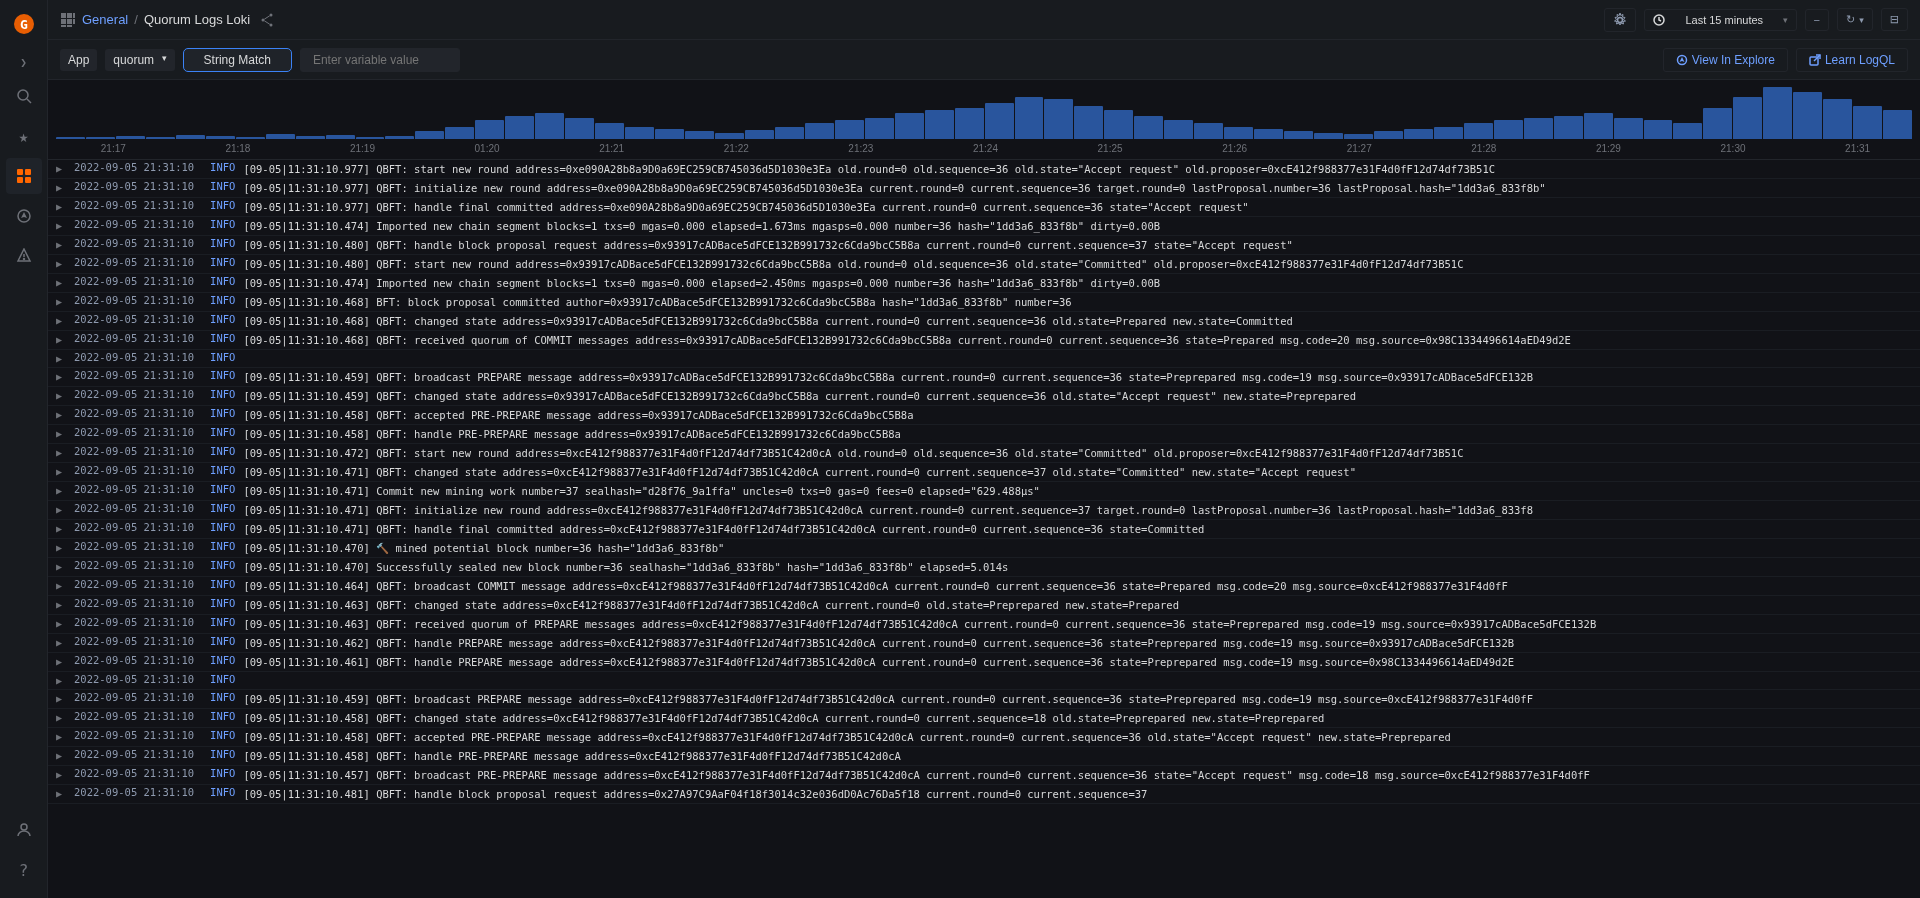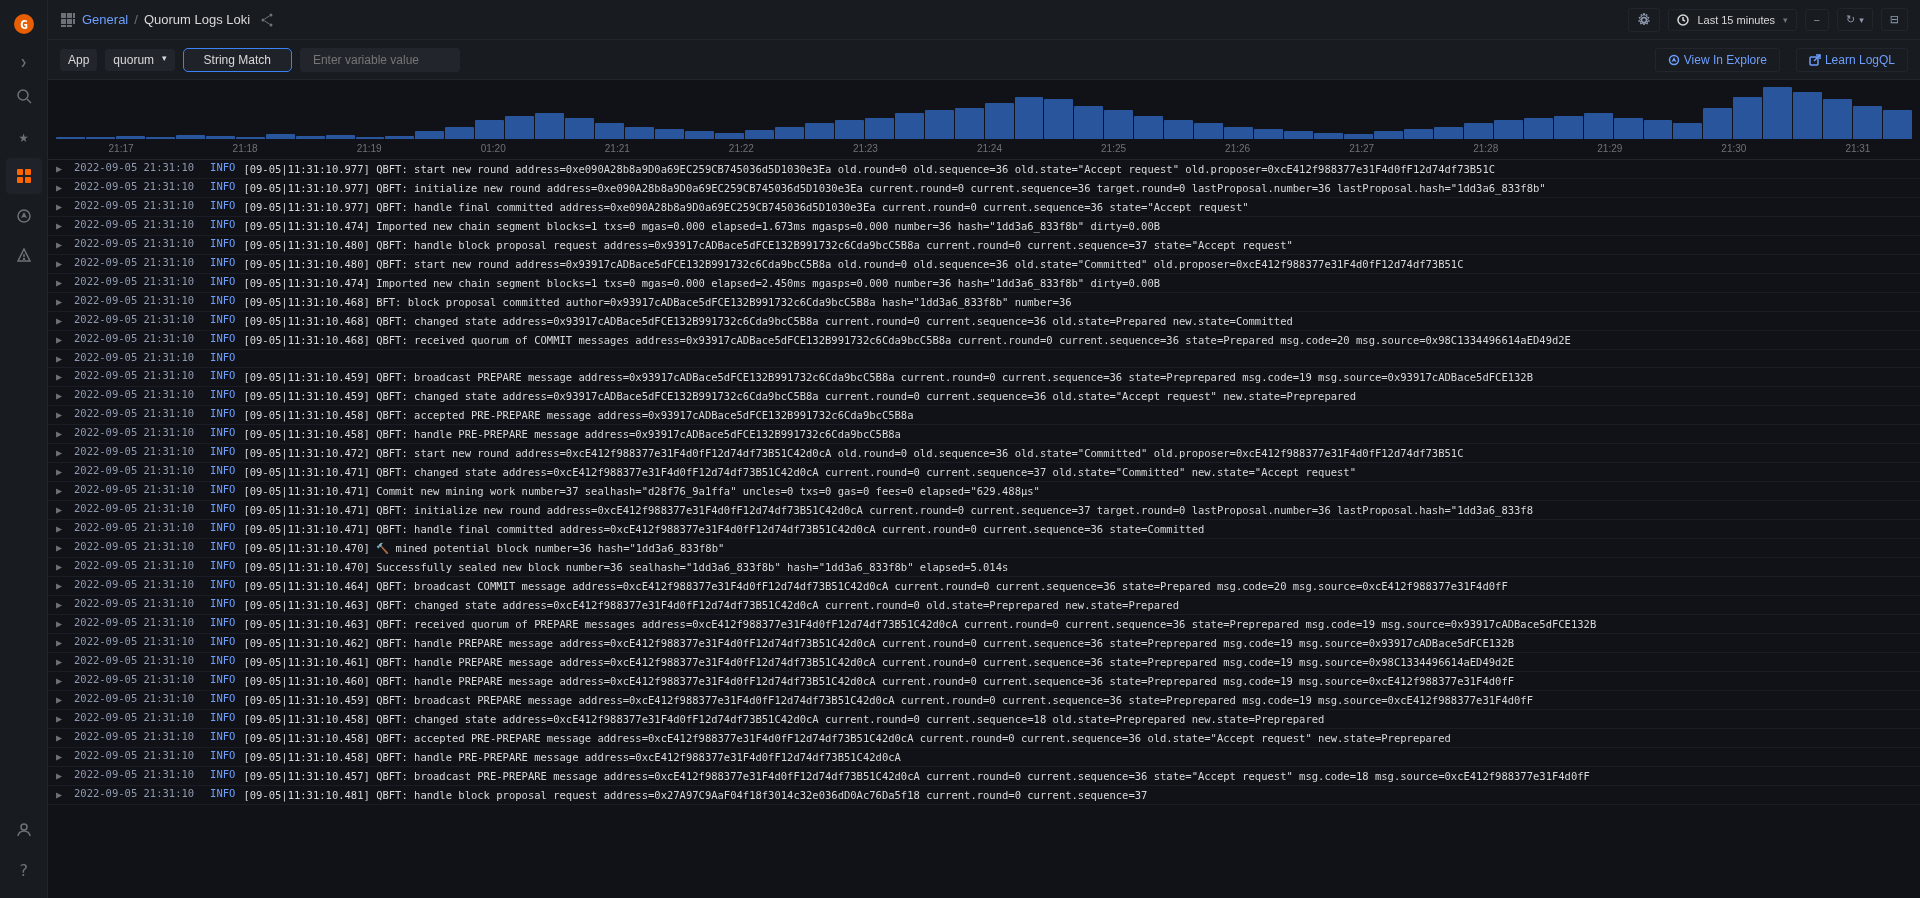--- a/index.html
+++ b/index.html
@@ -168,21 +168,21 @@
       padding: 4px 12px;
       border-radius: 3px;
       font-size: 12px;
       font-family: sans-serif;
       width: 160px;
     }
     .toolbar-spacer { flex: 1; }
     .toolbar-right {
       display: flex;
       align-items: center;
-      gap: 16px;
+      gap: 8px;
     }
     .toolbar-explore-btn {
       background: transparent;
       border: 1px solid #22252b;
       color: #6e9fff;
       padding: 4px 12px;
       border-radius: 3px;
       cursor: pointer;
       font-size: 12px;
       font-family: sans-serif;
@@ -208,21 +208,21 @@
     .chart-area {
       height: 80px;
       background: #111217;
       border-bottom: 1px solid #22252b;
       position: relative;
       padding: 4px 0;
     }
     .chart-timeline {
       position: absolute;
       bottom: 4px;
-      left: 11px;
+      left: 3px;
       right: 0;
       height: 14px;
       display: flex;
       align-items: center;
       justify-content: space-around;
       color: #6e7178;
       font-size: 10px;
       font-family: sans-serif;
     }
     .chart-bars {
@@ -375,21 +375,21 @@
         <svg width="14" height="14" viewBox="0 0 14 14" fill="currentColor">
           <circle cx="7" cy="7" r="2.5" fill="none" stroke="currentColor" stroke-width="1.5"></circle>
           <path d="M7 0 L7.8 2.5 L10 1.5 L9.5 4 L12 4.5 L10.5 6.5 L12.5 8 L10 8.5 L10.5 11 L8 10 L7 12 L6 10 L3.5 11 L4 8.5 L1.5 8 L3.5 6.5 L2 4.5 L4.5 4 L4 1.5 L6.2 2.5 Z" fill="none" stroke="currentColor" stroke-width="1"></path>
         </svg>
       </div>
       <div class="time-picker">
         <svg width="12" height="12" viewBox="0 0 12 12" fill="none" stroke="currentColor" stroke-width="1.5">
           <circle cx="6" cy="6" r="5"></circle>
             <polyline points="6,3 6,6 8,7"></polyline>
         </svg>
-        <span style="font-family:sans-serif;font-size:11px;margin:0 4px;">Last 15 minutes</span>
+        <span style="font-family:sans-serif;font-size:11px;margin:0 16px;">Last 15 minutes</span>
         <span style="color:#6e7178;font-size:9px;">▾</span>
       </div>
       <div class="topbar-btn">
         <span>−</span>
       </div>
       <div class="topbar-btn">
         <span>↻</span>
         <span style="font-size:9px;">▾</span>
       </div>
       <div class="topbar-btn">
@@ -671,21 +671,20 @@
       <div class="log-row">
         <span class="log-expand">▶</span>
         <span class="log-timestamp">2022-09-05 21:31:10</span>
         <span class="log-level">INFO</span>
         <span class="log-message">[09-05|11:31:10.461] QBFT: handle PREPARE message  address=0xcE412f988377e31F4d0fF12d74df73B51C42d0cA  current.round=0  current.sequence=36  state=Preprepared    msg.code=19  msg.source=0x98C1334496614aED49d2E</span>
       </div>
       <div class="log-row">
         <span class="log-expand">▶</span>
         <span class="log-timestamp">2022-09-05 21:31:10</span>
         <span class="log-level">INFO</span>
-        <span class="log-message">[09-05|11:31:10.460] QBFT: handle PREPARE message  address=0xcE412f988377e31F4d0fF12d74df73B51C42d0cA  current.round=0  current.sequence=36  state=Preprepared    msg.code=19  msg.source=0xcE412f988377e31F4d0fF</span>
       </div>
       <div class="log-row">
         <span class="log-expand">▶</span>
         <span class="log-timestamp">2022-09-05 21:31:10</span>
         <span class="log-level">INFO</span>
         <span class="log-message">[09-05|11:31:10.459] QBFT: broadcast PREPARE message  address=0xcE412f988377e31F4d0fF12d74df73B51C42d0cA  current.round=0  current.sequence=36  state=Preprepared    msg.code=19  msg.source=0xcE412f988377e31F4d0fF</span>
       </div>
       <div class="log-row">
         <span class="log-expand">▶</span>
         <span class="log-timestamp">2022-09-05 21:31:10</span>

